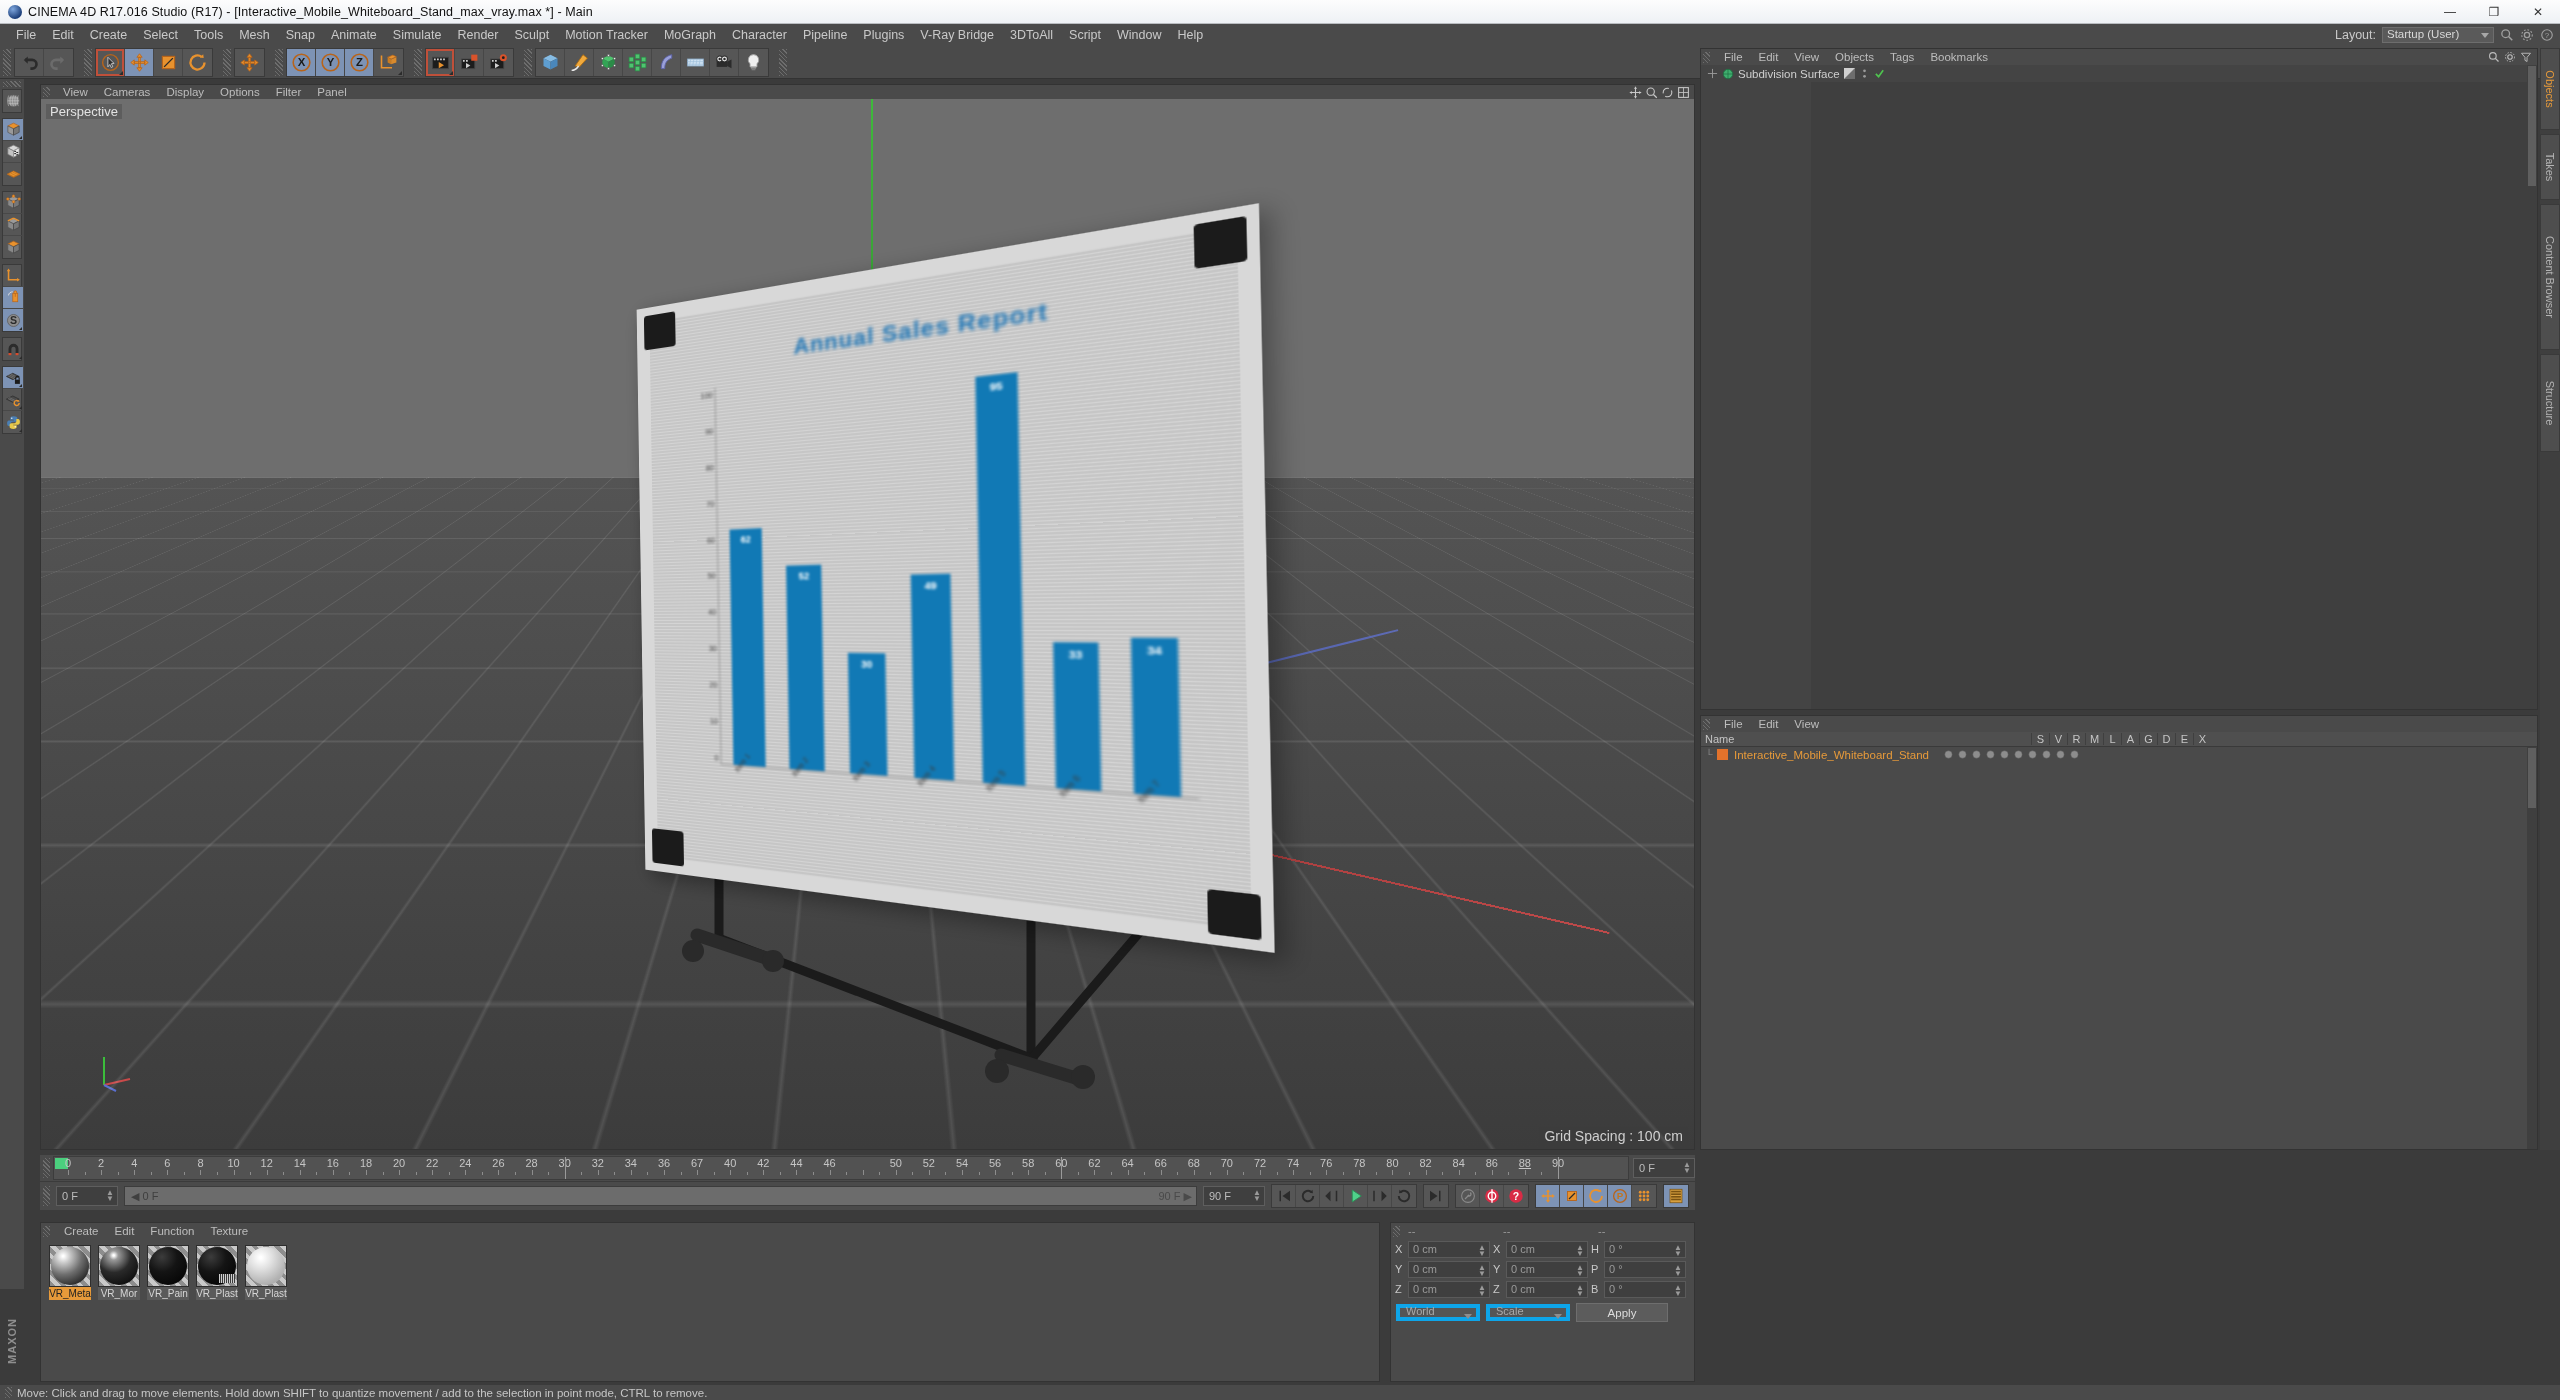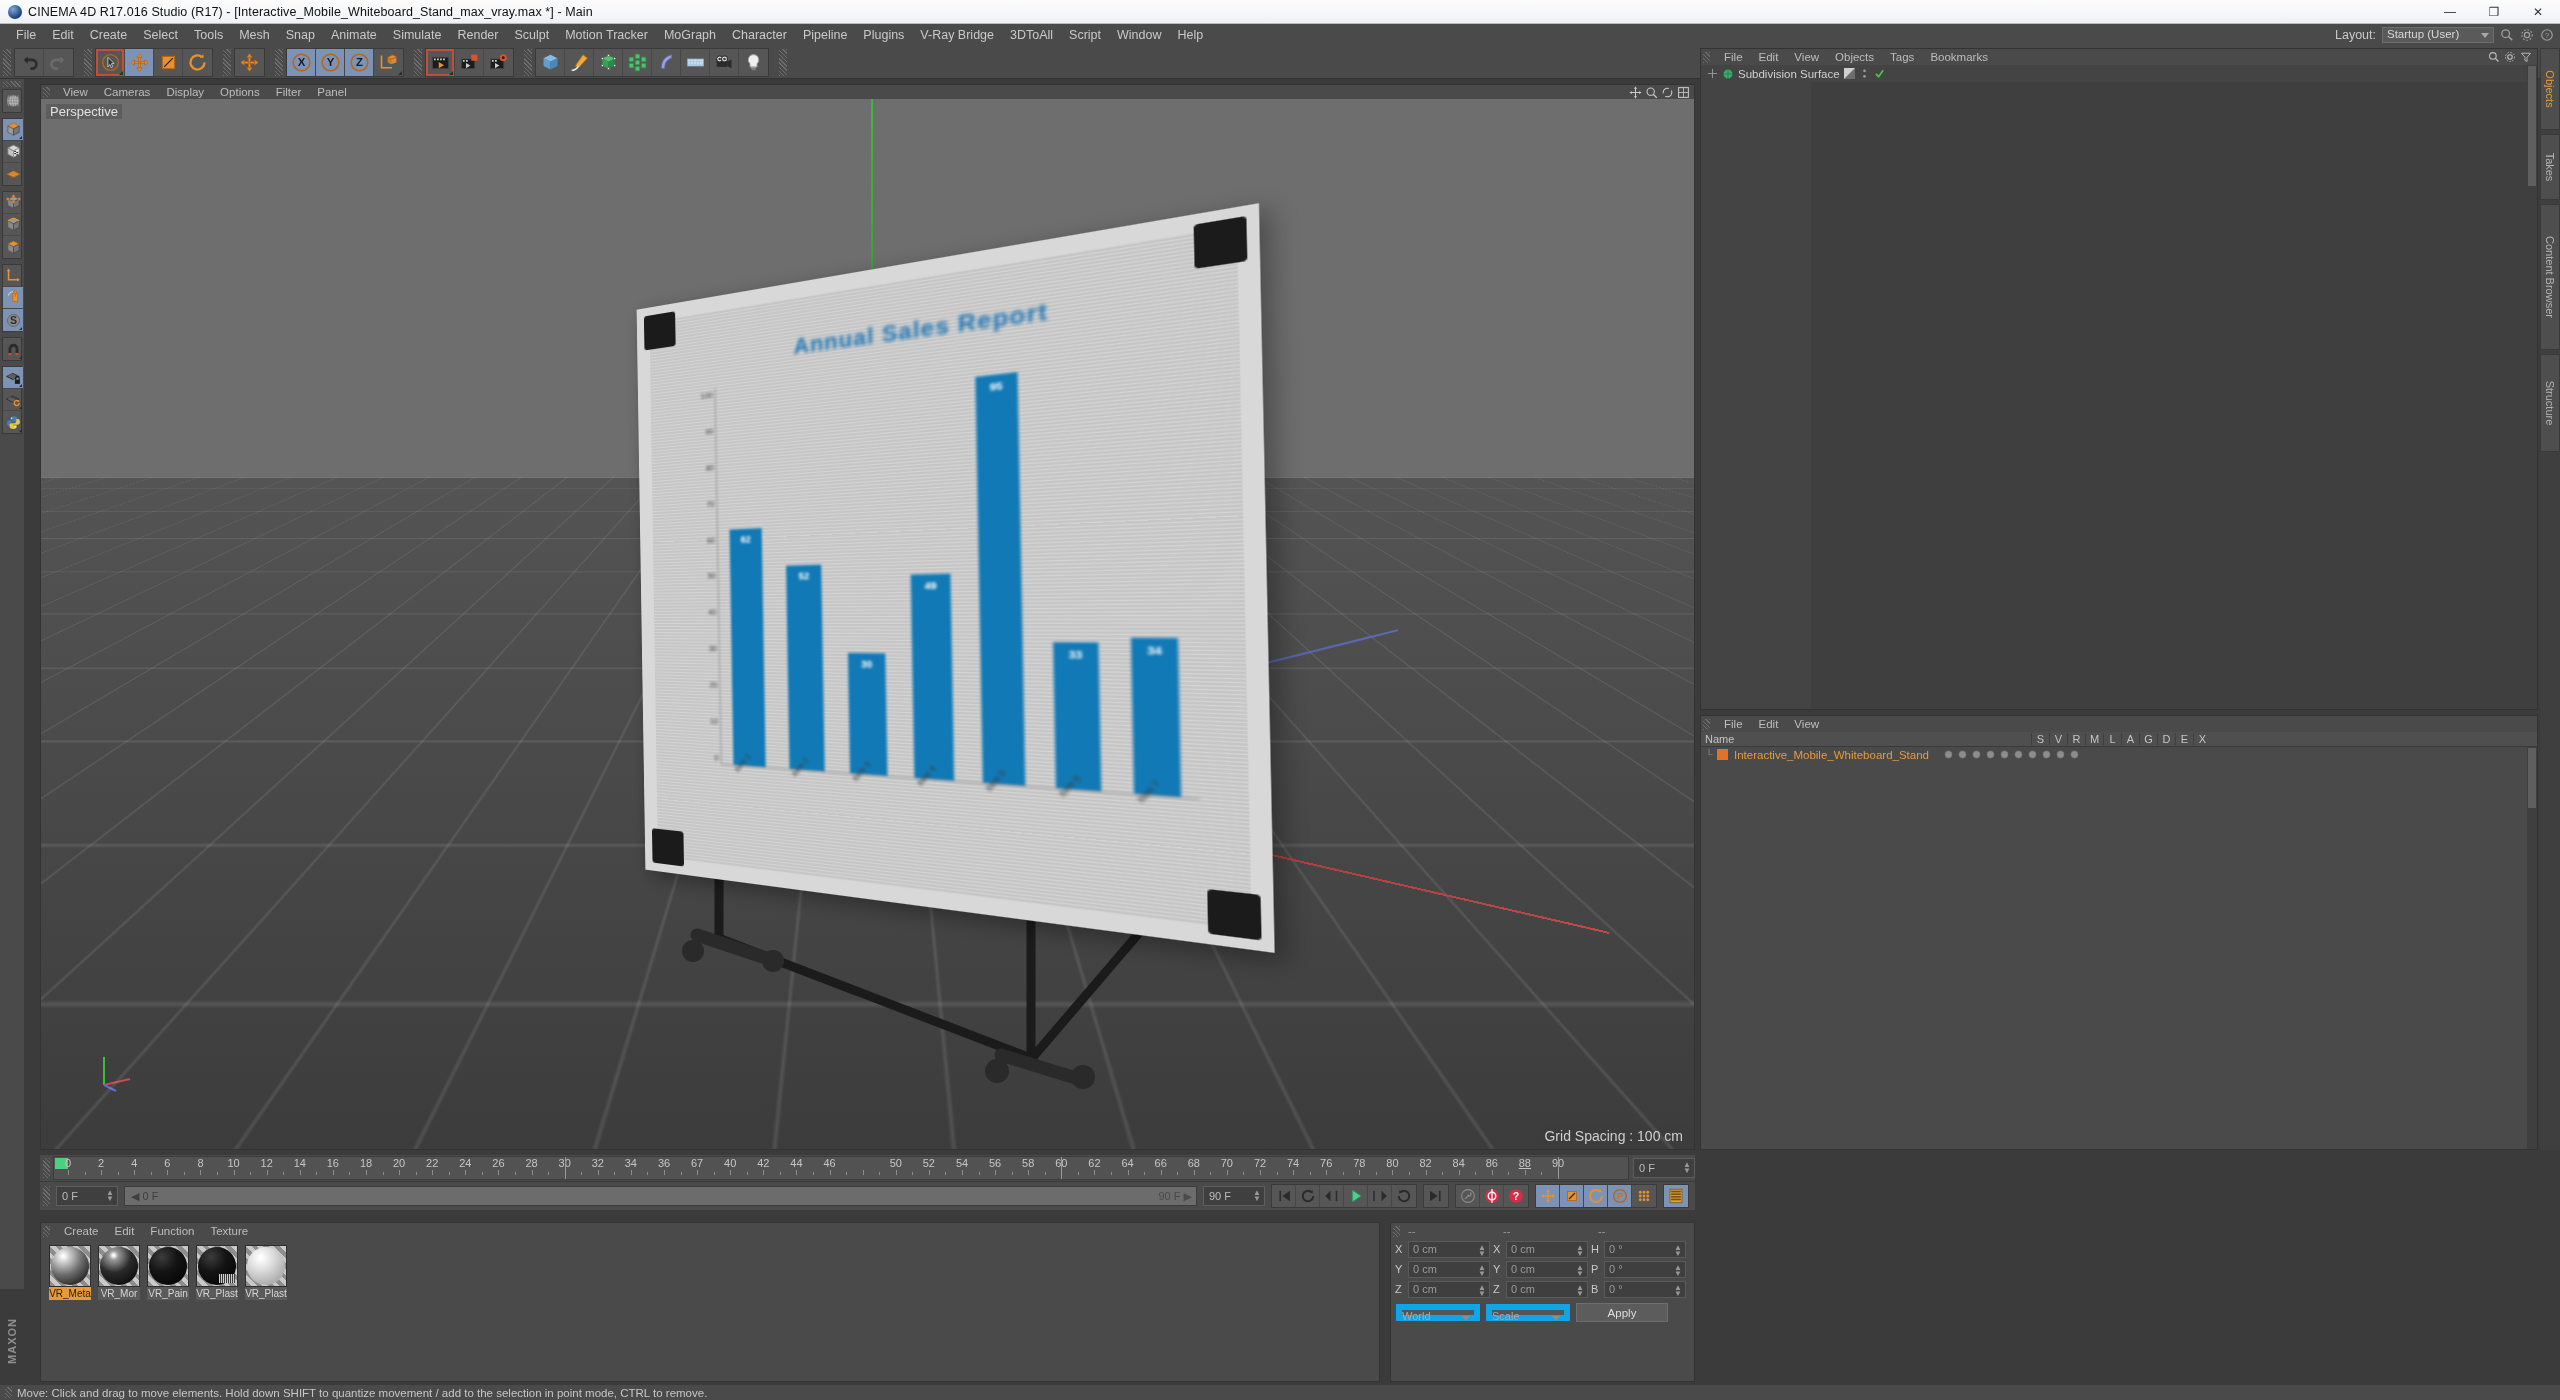--- a/index.html
+++ b/index.html
@@ -203,22 +203,22 @@
     background:#4a4a4a; border:1px solid #333; }
   .co-head { height:16px; display:flex; align-items:center; padding-left:2px; font-size:11px; color:#9a9a9a;}
   .co-head .hgrip{width:7px;height:11px;margin-right:8px;
     background-image:repeating-linear-gradient(45deg,#6d6d6d 0 1px,transparent 1px 3px);}
   .co-head .d { width:95px; }
   .co-row { display:flex; align-items:center; height:20px; padding:0 4px; gap:3px; }
   .co-lbl { width:10px; font-size:11px; color:#c8c8c8; }
   .co-in { width:82px; height:17px; background:#3f3f3f; border:1px solid #5a5a5a;
     font-size:11px; color:#9a9a9a; display:flex; align-items:center; padding-left:4px; position:relative;}
   .co-foot { display:flex; align-items:center; gap:6px; padding:4px 5px; }
-  .co-sel { width:84px; height:17px; background:#555; border:6px solid #0ea5e9;
-    font-size:11px; color:#a9a9a9; display:flex; align-items:flex-start; position:relative;}
+  .co-sel { width:84px; height:17px; background:#555; border:4px solid #0ea5e9;
+    font-size:11px; color:#a9a9a9; display:flex; align-items:flex-end; padding-left:6px; position:relative;}
   .co-sel .car{position:absolute; right:4px; top:6px; border-left:4px solid transparent;
     border-right:4px solid transparent; border-top:5px solid #8d8d8d;}
   .co-apply { width:92px; height:19px; background:#5c5c5c; border:1px solid #6e6e6e;
     font-size:11.5px; color:#ddd; display:flex; align-items:center; justify-content:center;}
 
   
   .statusbar { position:absolute; left:0; top:1385px; width:2560px; height:15px;
     background:#4a4a4a; display:flex; align-items:center; }
   .sb-grip { width:7px; height:11px; margin:0 5px;
     background-image:repeating-linear-gradient(45deg,#6d6d6d 0 1px,transparent 1px 3px); }

